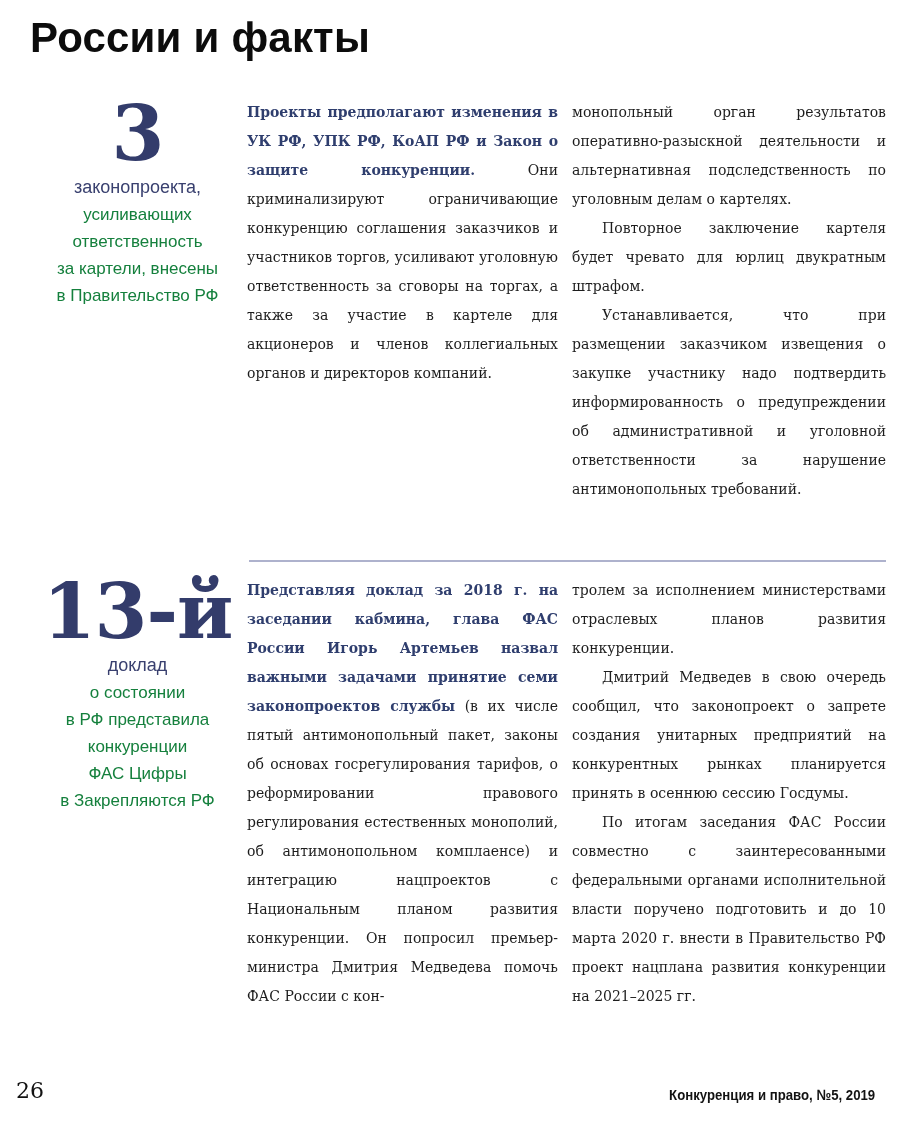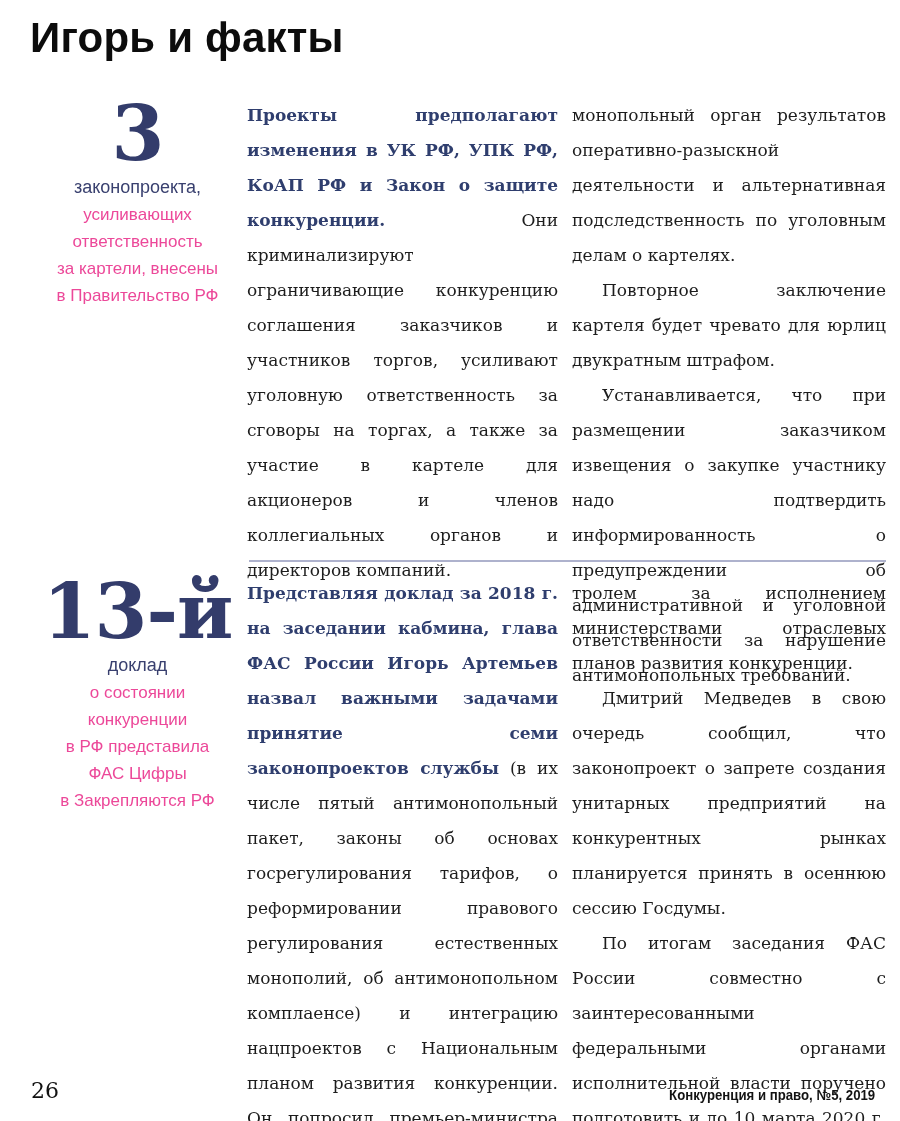--- a/index.html
+++ b/index.html
@@ -24,50 +24,50 @@
   .stat-number {
     font-family:"DejaVu Serif", serif; font-weight:bold;
     font-size:76px; line-height:72px; color:#333c6b; letter-spacing:-1px;
   }
   .stat-keyword {
     font-family:"Liberation Sans", sans-serif; font-weight:normal;
     font-size:18px; color:#39406f; margin-top:7px;
   }
   .stat-desc {
     font-family:"Liberation Sans", sans-serif;
-    font-size:17px; color:#ec4899; line-height:27px; margin-top:3px;
+    font-size:17px; color:#15803d; line-height:27px; margin-top:3px;
   }
   .col {
-    font-size:17px; line-height:35px; color:#1d1d1d;
+    font-size:14px; line-height:29px; color:#1d1d1d;
     text-align:justify; text-align-last:left; hyphens:none;
   }
   .col p { margin:0; }
   .col p.indent { text-indent:30px; }
   .lead-bold { font-weight:bold; color:#2f3e6e; }
   .divider {
     position:absolute; top:560px; left:249px; width:637px; height:2px;
     background:#aeb2cd;
   }
   .footer-page-number {
-    position:absolute; left:31px; top:1078px;
+    position:absolute; left:16px; top:1078px;
     font-family:"DejaVu Serif", serif; font-size:22px; color:#111;
   }
   .footer-journal {
     position:absolute; right:25px; top:1086px;
     font-family:"Liberation Sans", sans-serif; font-weight:bold;
     font-size:15px; color:#131313;
     transform:scaleX(0.88); transform-origin:100% 50%;
   }
 </style>
 </head>
 <body>
 
 <div class="page">
 
-  <h1 class="page-title">Игорь и факты</h1>
+  <h1 class="page-title">России и факты</h1>
 
   <section class="section section-1">
     <aside class="stat">
       <div class="stat-number">3</div>
       <div class="stat-keyword">законопроекта,</div>
       <div class="stat-desc">
         <div>усиливающих</div>
         <div>ответственность</div>
         <div>за картели, внесены</div>
         <div>в Правительство РФ</div>
@@ -84,22 +84,22 @@
   </section>
 
   <div class="divider"></div>
 
   <section class="section section-2">
     <aside class="stat">
       <div class="stat-number">13-й</div>
       <div class="stat-keyword">доклад</div>
       <div class="stat-desc">
         <div>о состоянии</div>
+        <div>в РФ представила</div>
         <div>конкуренции</div>
-        <div>в РФ представила</div>
         <div>ФАС Цифры</div>
         <div>в Закрепляются РФ</div>
       </div>
     </aside>
     <div class="col">
       <p><span class="lead-bold">Представляя доклад за 2018 г. на заседании кабмина, глава ФАС России Игорь Артемьев назвал важными задачами принятие семи законопроектов службы</span><span> (в их числе пятый антимонопольный пакет, законы об основах госрегулирования тарифов, о реформировании правового регулирования естественных монополий, об антимонопольном комплаенсе) и интеграцию нацпроектов с Национальным планом развития конкуренции. Он попросил премьер-министра Дмитрия Медведева помочь ФАС России с кон-</span></p>
     </div>
     <div class="col">
       <p>тролем за исполнением министерствами отраслевых планов развития конкуренции.</p>
       <p class="indent">Дмитрий Медведев в свою очередь сообщил, что законопроект о запрете создания унитарных предприятий на конкурентных рынках планируется принять в осеннюю сессию Госдумы.</p>

